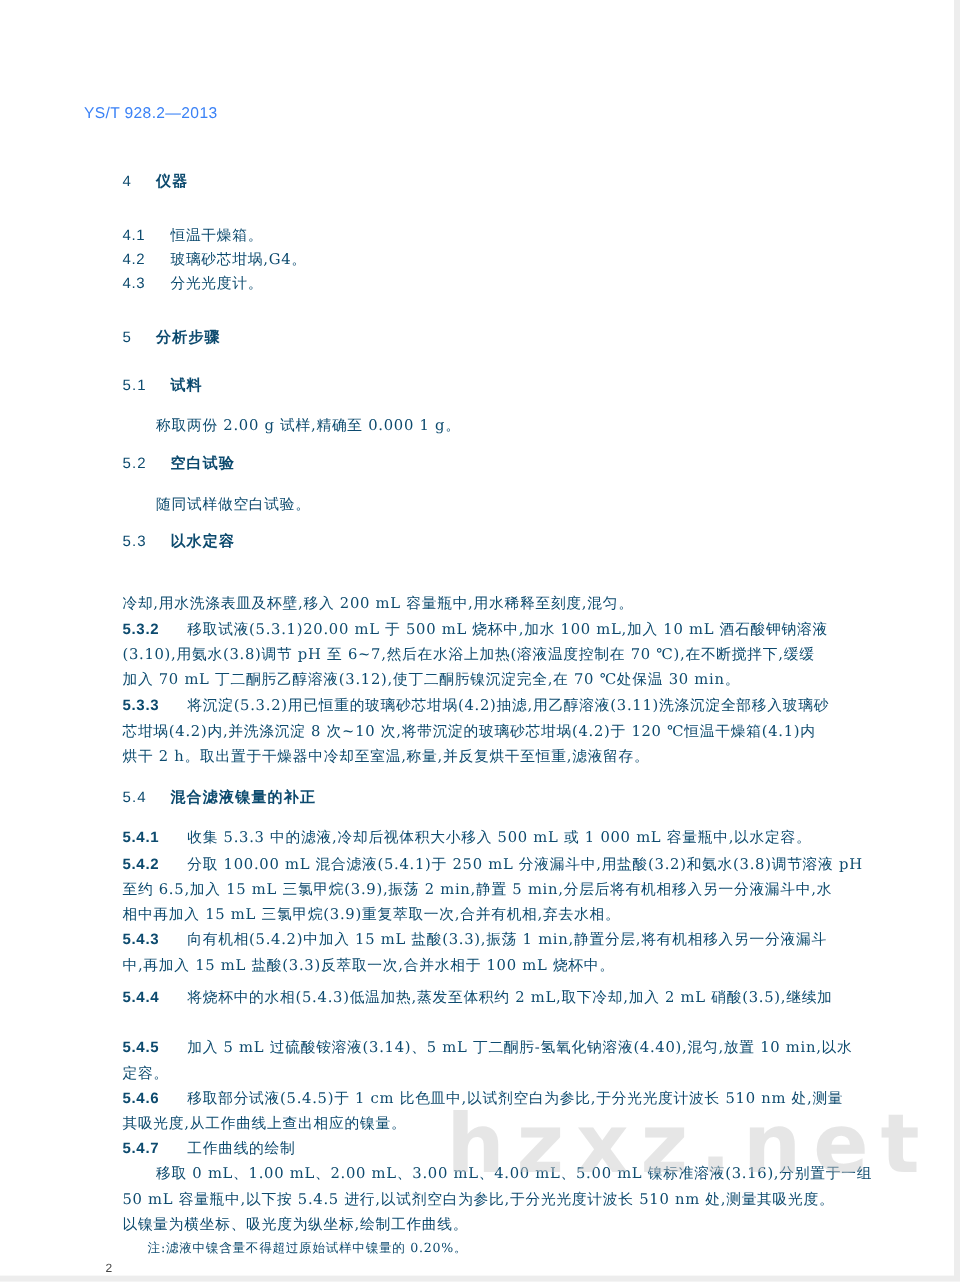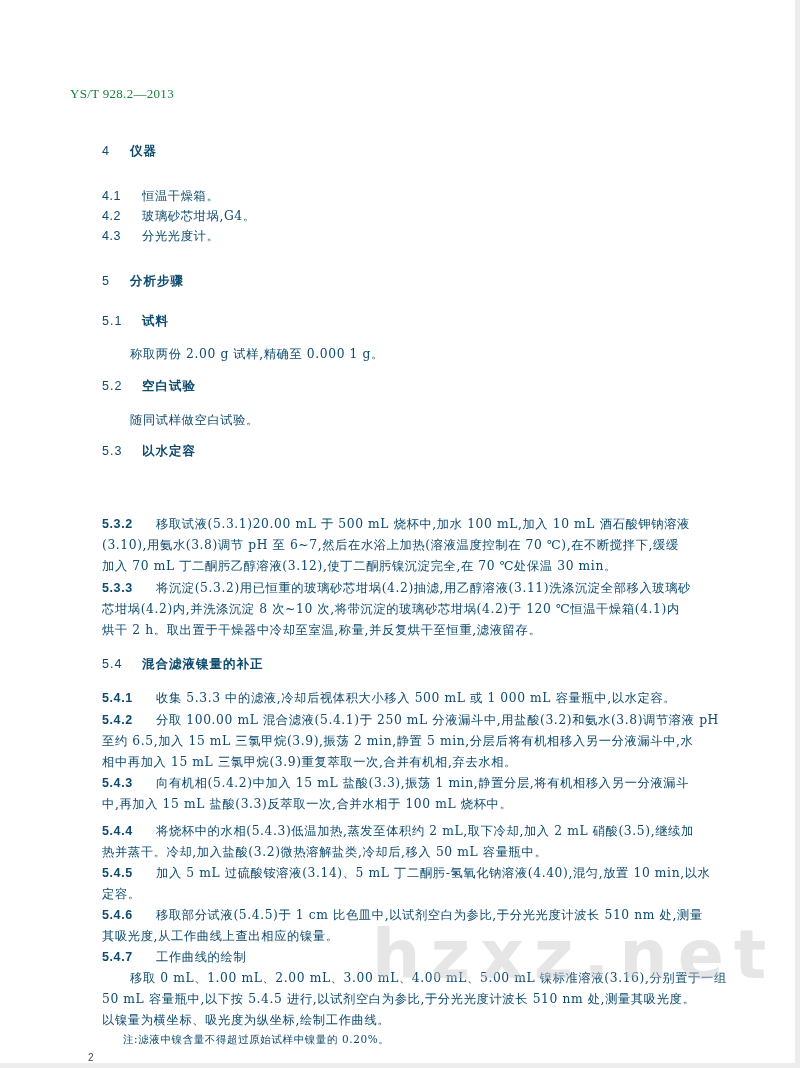--- a/index.html
+++ b/index.html
@@ -10,22 +10,22 @@
     color: #2a2a2a;
     position: relative;
   }
   .page {
     position: absolute; left: 0; top: 0;
     width: 795px; height: 1063px;
     background: #ffffff;
   }
   .header-code {
     position: absolute; left: 70px; top: 86px;
-    font-family: Liberation Serif, serif;
-    font-size: 13px; letter-spacing: 0.3px; color: #15803d;
+    font-family: Liberation Sans, sans-serif;
+    font-size: 13px; letter-spacing: 0.3px; color: #3b82f6;
   }
   .line {
     position: absolute; left: 70px;
     font-size: 12.3px; white-space: nowrap; color: #0c4a6e;
     letter-spacing: 0.6px;
     margin-left: 32px;
   }
   .h1 { font-family: "DejaVu Sans", sans-serif; font-weight: bold; font-size: 12.5px; letter-spacing: 1px; }
   .h2 { font-family: "DejaVu Sans", sans-serif; font-weight: bold; font-size: 12.5px; letter-spacing: 1px; }
   .num { font-family: "Liberation Sans", "DejaVu Sans", sans-serif; font-weight: normal; display: inline-block; }
@@ -75,20 +75,21 @@
 
   <div class="line h2" style="top:378px">
     <span class="num">5.2</span><span>空白试验</span>
   </div>
   <div class="line indent" style="top:412px">随同试样做空白试验。</div>
 
   <div class="line h2" style="top:443px">
     <span class="num">5.3</span><span>以水定容</span>
   </div>
 
+  <div class="line" style="top:495px">冷却,用水洗涤表皿及杯壁,移入 200 mL 容量瓶中,用水稀释至刻度,混匀。</div>
 
   <div class="line clause" style="top:516px">
     <span class="num">5.3.2</span><span>移取试液(5.3.1)20.00 mL 于 500 mL 烧杯中,加水 100 mL,加入 10 mL 酒石酸钾钠溶液</span>
   </div>
   <div class="line" style="top:537px">(3.10),用氨水(3.8)调节 pH 至 6~7,然后在水浴上加热(溶液温度控制在 70 ℃),在不断搅拌下,缓缓</div>
   <div class="line" style="top:558px">加入 70 mL 丁二酮肟乙醇溶液(3.12),使丁二酮肟镍沉淀完全,在 70 ℃处保温 30 min。</div>
 
   <div class="line clause" style="top:580px">
     <span class="num">5.3.3</span><span>将沉淀(5.3.2)用已恒重的玻璃砂芯坩埚(4.2)抽滤,用乙醇溶液(3.11)洗涤沉淀全部移入玻璃砂</span>
   </div>
@@ -110,21 +111,20 @@
   <div class="line" style="top:754px">相中再加入 15 mL 三氯甲烷(3.9)重复萃取一次,合并有机相,弃去水相。</div>
 
   <div class="line clause" style="top:775px">
     <span class="num">5.4.3</span><span>向有机相(5.4.2)中加入 15 mL 盐酸(3.3),振荡 1 min,静置分层,将有机相移入另一分液漏斗</span>
   </div>
   <div class="line" style="top:796px">中,再加入 15 mL 盐酸(3.3)反萃取一次,合并水相于 100 mL 烧杯中。</div>
 
   <div class="line clause" style="top:823px">
     <span class="num">5.4.4</span><span>将烧杯中的水相(5.4.3)低温加热,蒸发至体积约 2 mL,取下冷却,加入 2 mL 硝酸(3.5),继续加</span>
   </div>
-  <div class="line" style="top:844px">热并蒸干。冷却,加入盐酸(3.2)微热溶解盐类,冷却后,移入 50 mL 容量瓶中。</div>
 
   <div class="line clause" style="top:865px">
     <span class="num">5.4.5</span><span>加入 5 mL 过硫酸铵溶液(3.14)、5 mL 丁二酮肟-氢氧化钠溶液(4.40),混匀,放置 10 min,以水</span>
   </div>
   <div class="line" style="top:886px">定容。</div>
 
   <div class="line clause" style="top:907px">
     <span class="num">5.4.6</span><span>移取部分试液(5.4.5)于 1 cm 比色皿中,以试剂空白为参比,于分光光度计波长 510 nm 处,测量</span>
   </div>
   <div class="line" style="top:928px">其吸光度,从工作曲线上查出相应的镍量。</div>

